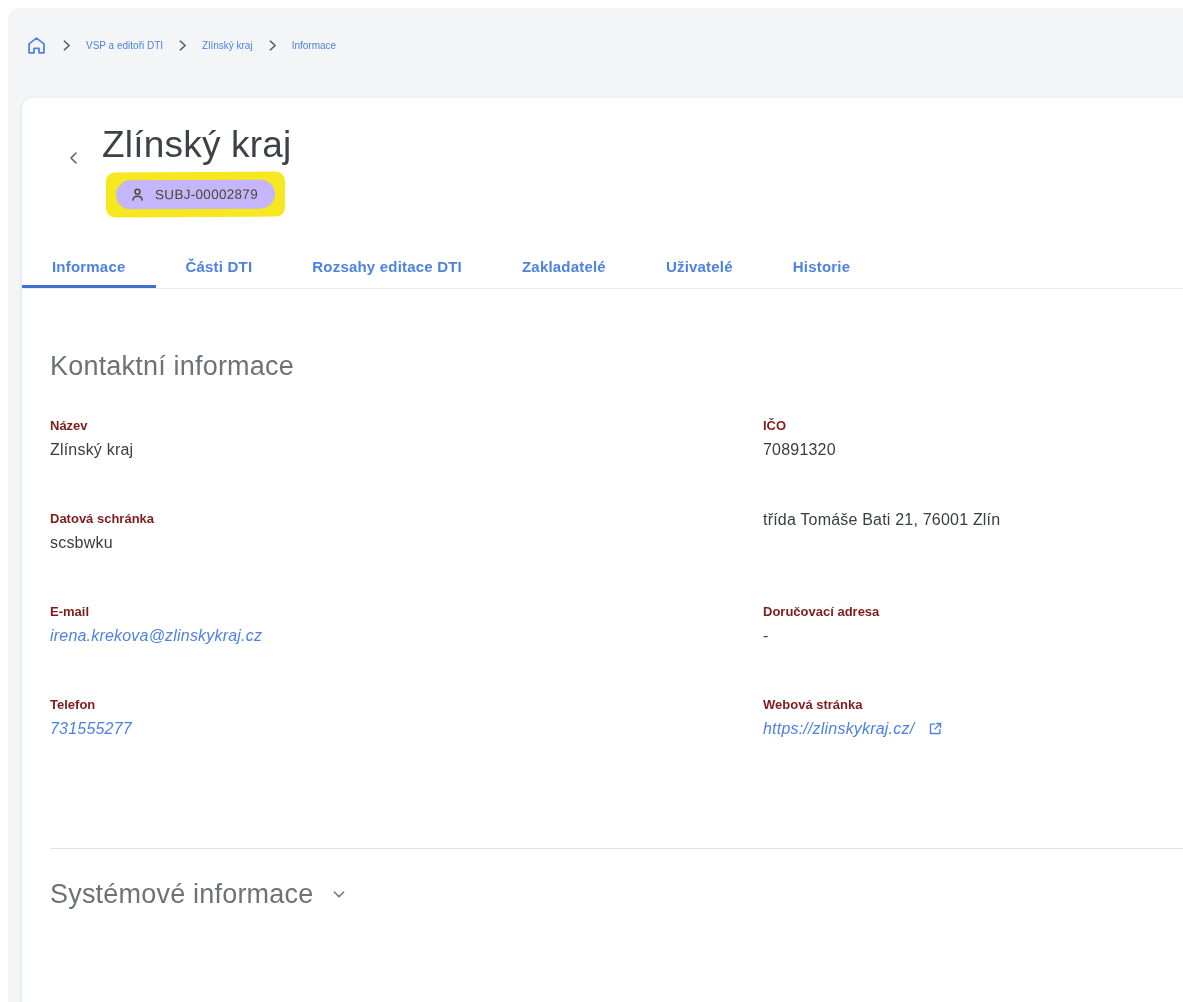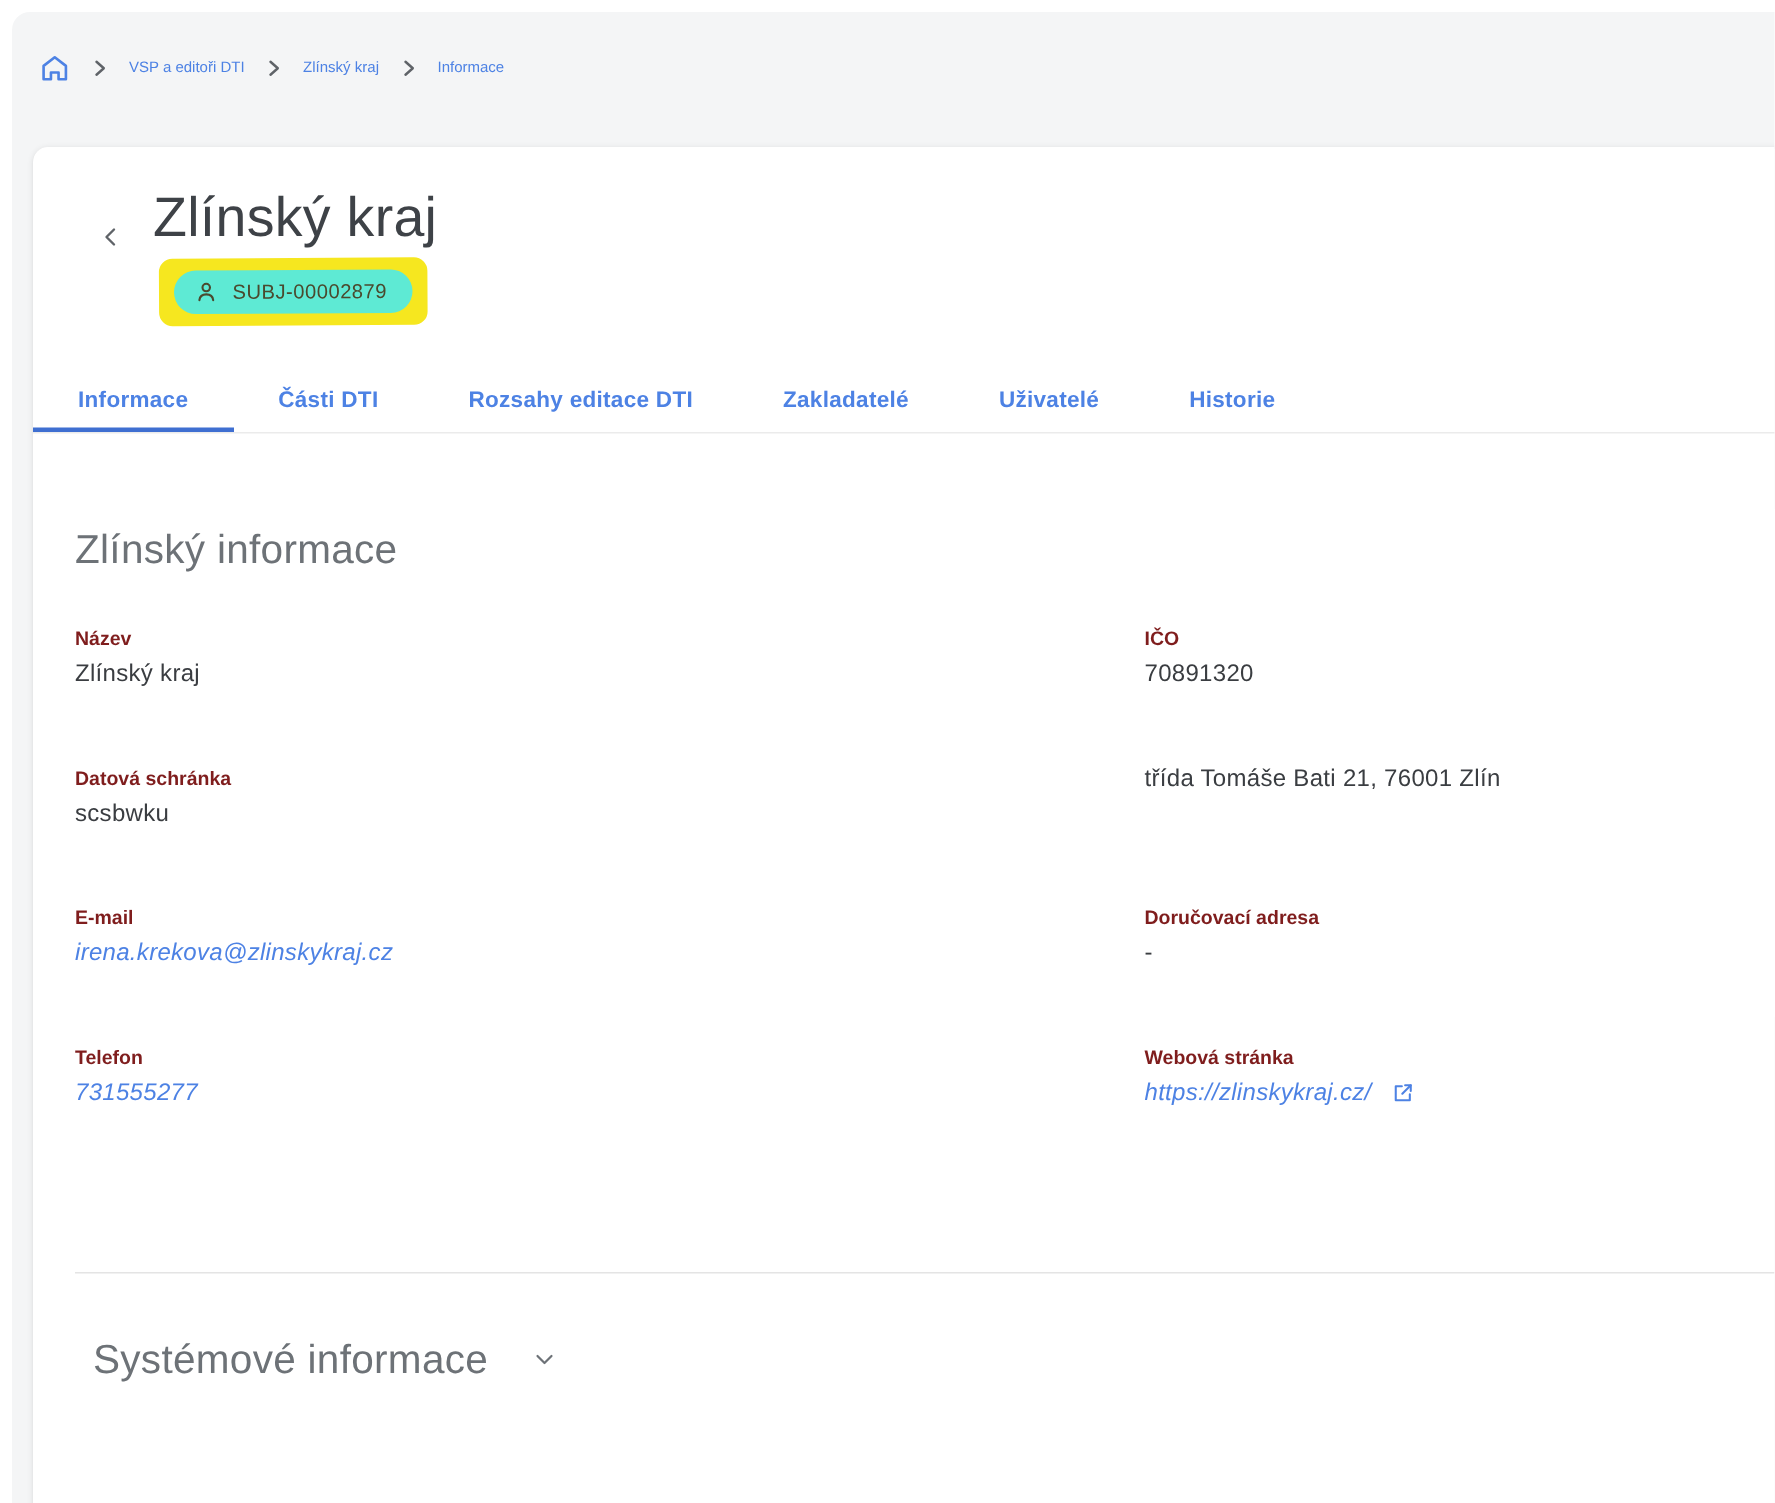--- a/index.html
+++ b/index.html
@@ -37,21 +37,21 @@
     margin: 12px 0 0 20px; line-height: 1.15; letter-spacing: 0.2px;
   }
   .badge-row { margin: 5px 0 0 84px; }
   .highlight {
     display: inline-block; background: #f6e71f;
     border-radius: 9px; padding: 8px 10px;
     transform: rotate(-0.3deg);
   }
   .subject-chip {
     display: flex; align-items: center; gap: 9px;
-    background: #5eead4; border-radius: 16px;
+    background: #c4b5fd; border-radius: 16px;
     padding: 6px 17px 6px 13px;
     color: #4a4a2e; font-size: 13.5px; letter-spacing: 0.3px;
   }
   
   .tabs {
     display: flex; margin-top: 26px;
     border-bottom: 1px solid #ebebeb;
   }
   .tab {
     padding: 15px 30px 13px; font-size: 15px; font-weight: bold;
@@ -68,21 +68,21 @@
   .field { margin-bottom: 52px; }
   .field-label { font-size: 13px; color: #7f1d1d; margin-bottom: 8px; font-weight: bold; }
   .field-value { font-size: 16px; color: #3a3d41; letter-spacing: 0.2px; }
   .field-value.link { color: #4d82e4; cursor: pointer; font-style: italic; }
   .weblink { display: inline-flex; align-items: center; gap: 14px; }
   .divider {
     border: none; border-top: 1px solid #e4e4e4;
     margin: 58px 0 0 0;
   }
   .section2-row { display: flex; align-items: center; gap: 18px; margin-top: 30px; cursor: pointer; }
-  .section2-row .section-title { margin: 12px; }
+  .section2-row .section-title { margin: 0; }
   svg { display: block; }
 </style>
 </head>
 <body>
 
 <div class="gray-area">
 
   <nav class="breadcrumb">
     <span class="icon-btn">
       <svg width="21" height="21" viewBox="0 0 24 24" fill="none" stroke="#4d82e4" stroke-width="2" stroke-linejoin="round">
@@ -137,21 +137,21 @@
     <div class="tabs">
       <div class="tab active">Informace</div>
       <div class="tab">Části DTI</div>
       <div class="tab">Rozsahy editace DTI</div>
       <div class="tab">Zakladatelé</div>
       <div class="tab">Uživatelé</div>
       <div class="tab">Historie</div>
     </div>
 
     <div class="content">
-      <h2 class="section-title">Zlínský informace</h2>
+      <h2 class="section-title">Kontaktní informace</h2>
 
       <div class="fields-grid">
 
         <div class="field">
           <div class="field-label">Název</div>
           <div class="field-value">Zlínský kraj</div>
         </div>
 
         <div class="field">
           <div class="field-label">IČO</div>

